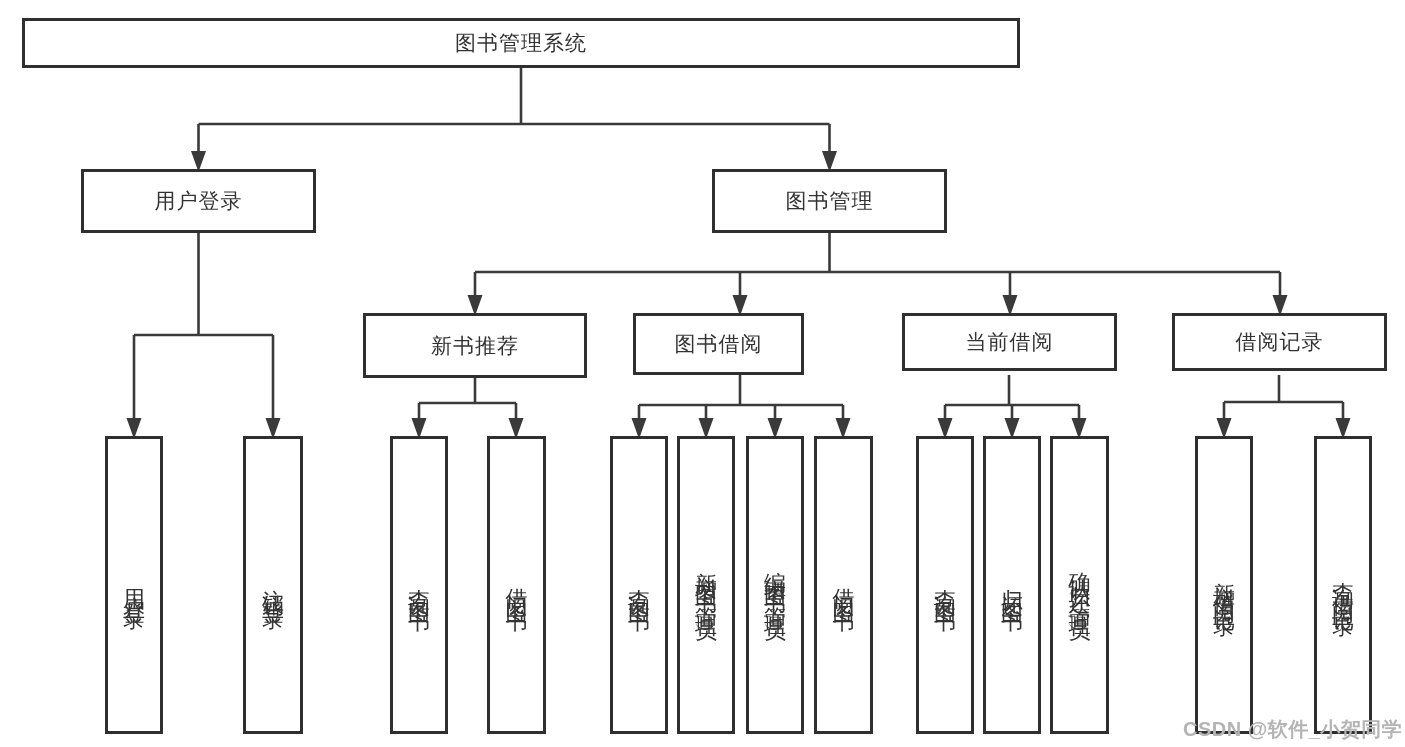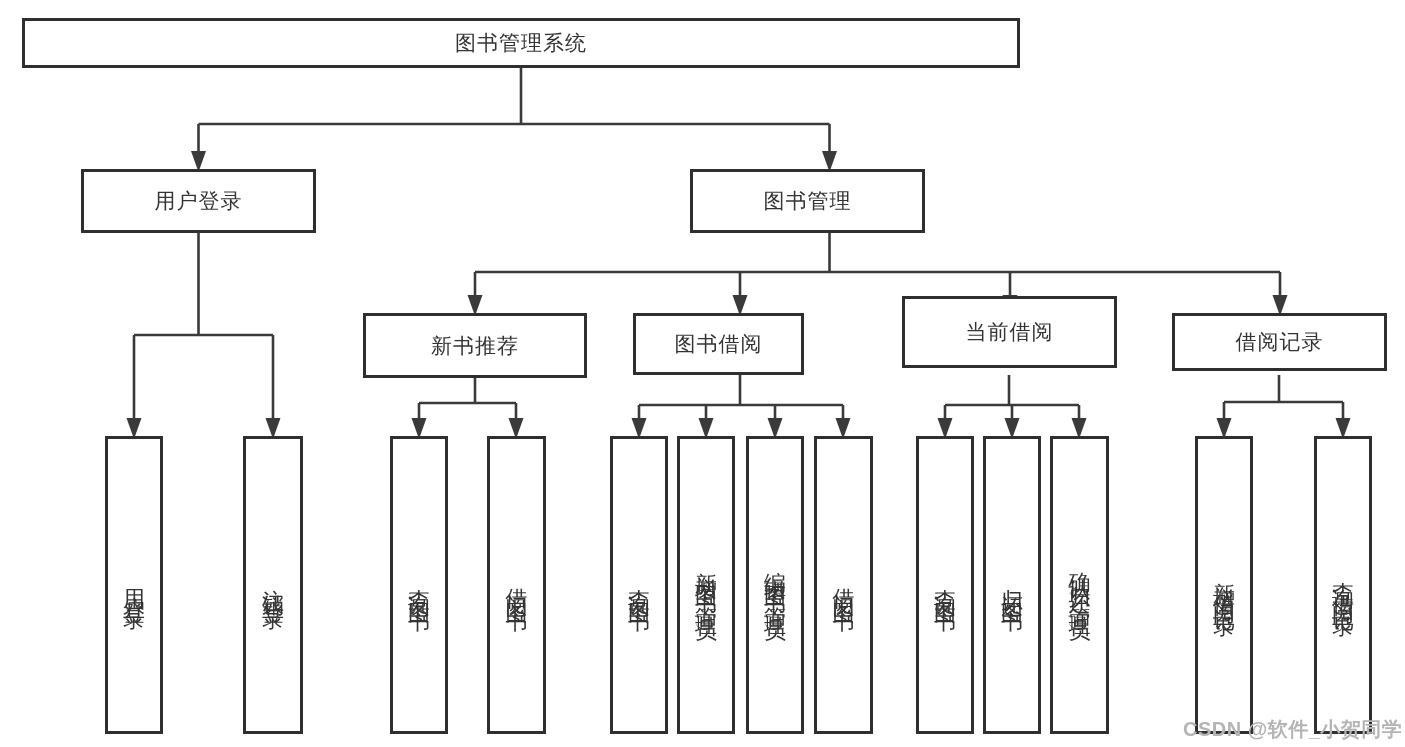--- a/index.html
+++ b/index.html
@@ -80,25 +80,25 @@
       <polygon points="1071.5,418 1086.5,418 1079,439" fill="#3a3a3a"></polygon>
       <line x1="1224" y1="402" x2="1224" y2="423" stroke="#3a3a3a" stroke-width="2.6"></line>
       <polygon points="1216.5,418 1231.5,418 1224,439" fill="#3a3a3a"></polygon>
       <line x1="1343" y1="402" x2="1343" y2="423" stroke="#3a3a3a" stroke-width="2.6"></line>
       <polygon points="1335.5,418 1350.5,418 1343,439" fill="#3a3a3a"></polygon>
     </svg>
 
   <div class="box" style="left:22px;top:18px;width:998px;height:50px">图书管理系统</div>
 
   <div class="box" style="left:81px;top:169px;width:235px;height:64px">用户登录</div>
-  <div class="box" style="left:690px;top:169px;width:235px;height:64px">图书管理</div>
+  <div class="box" style="left:712px;top:169px;width:235px;height:64px">图书管理</div>
 
   <div class="box" style="left:363px;top:313px;width:224px;height:65px">新书推荐</div>
   <div class="box" style="left:633px;top:313px;width:171px;height:62px">图书借阅</div>
-  <div class="box" style="left:902px;top:296px;width:215px;height:72px">当前借阅</div>
+  <div class="box" style="left:902px;top:313px;width:215px;height:58px">当前借阅</div>
   <div class="box" style="left:1172px;top:313px;width:215px;height:58px">借阅记录</div>
 
   <div class="box v" style="left:105px;top:436px;width:58px;height:298px">用户登录</div>
   <div class="box v" style="left:243px;top:436px;width:60px;height:298px">注销登录</div>
 
   <div class="box v" style="left:390px;top:436px;width:58px;height:298px">查询图书</div>
   <div class="box v" style="left:487px;top:436px;width:59px;height:298px">借阅图书</div>
 
   <div class="box v" style="left:610px;top:436px;width:58px;height:298px">查询图书</div>
   <div class="box v" style="left:677px;top:436px;width:58px;height:298px">新增图书（管理员）</div>

